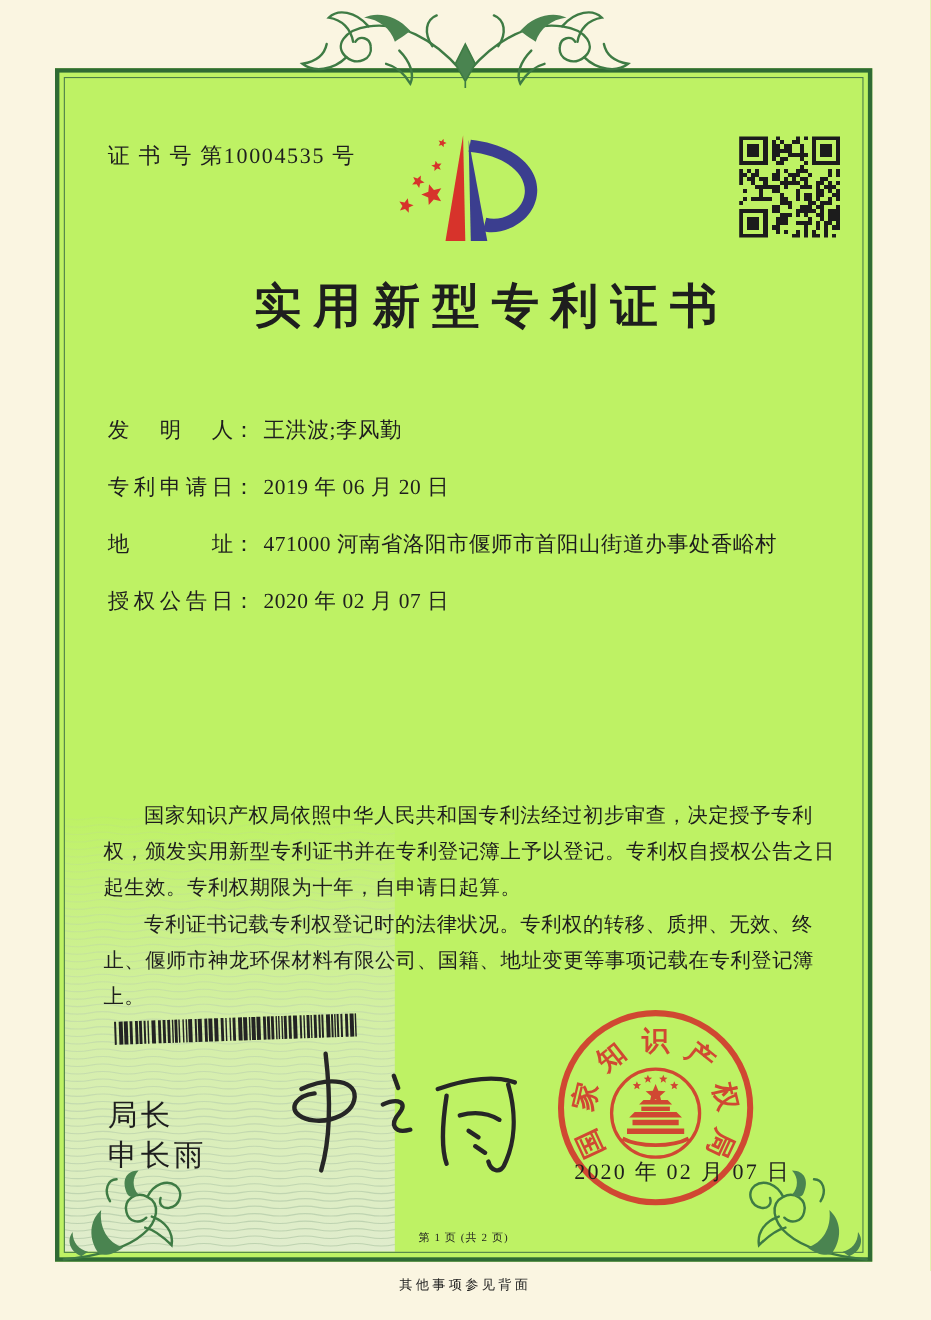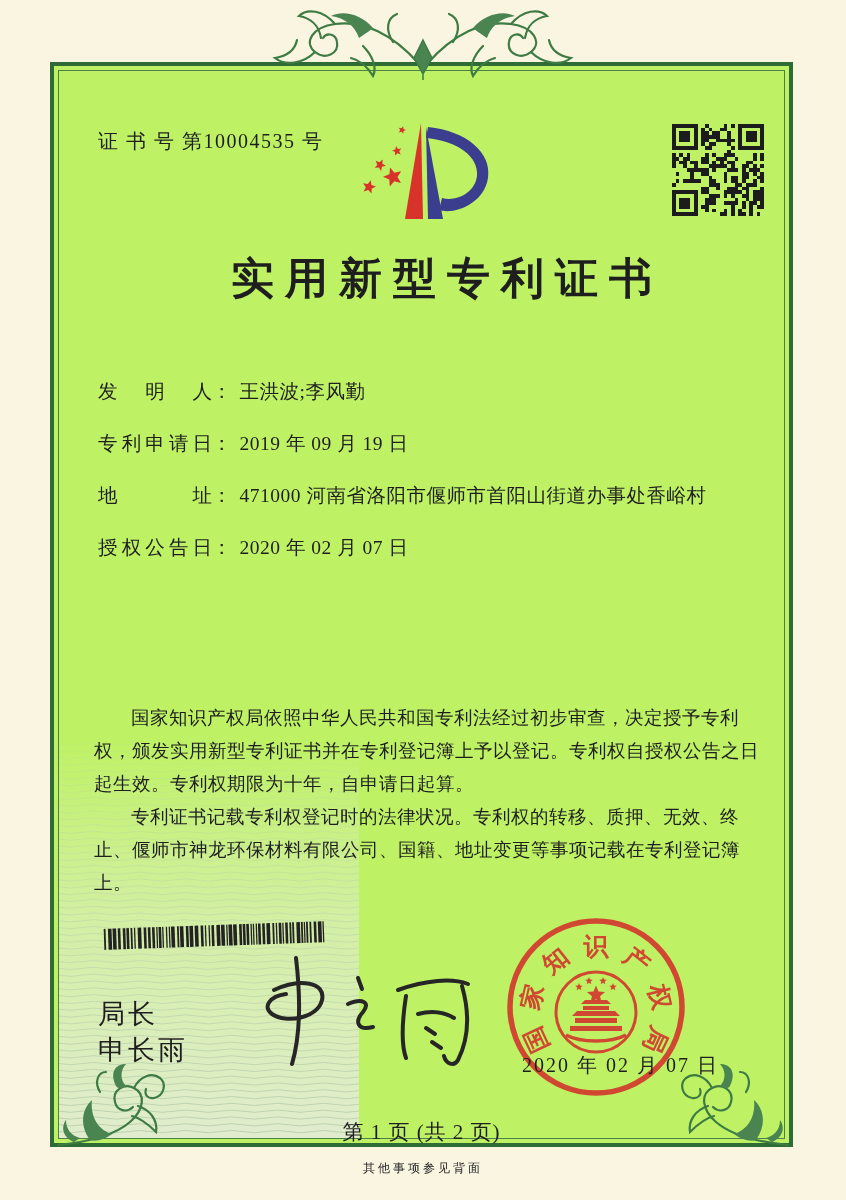--- a/index.html
+++ b/index.html
@@ -21,28 +21,28 @@
   .title{
     position:absolute;left:0;top:184px;width:100%;text-align:center;
     font-size:43px;font-weight:bold;letter-spacing:11px;padding-left:11px;box-sizing:border-box;margin-left:20px;
   }
   .fields{position:absolute;left:44px;top:312px;width:670px;font-size:19.5px;}
   .field-row{position:relative;height:52px;line-height:27px;}
   .flabel{display:inline-block;width:114px;text-align:justify;text-align-last:justify;vertical-align:top;}
   .fcolon{display:inline-block;margin-right:8px;vertical-align:top;}
   .fvalue{letter-spacing:0.5px;}
   .pair2{position:absolute;left:327px;top:0;}
-  .paras{position:absolute;left:40px;top:636px;width:668px;font-size:18.5px;line-height:1.78;letter-spacing:0.5px;}
+  .paras{position:absolute;left:40px;top:660px;width:668px;font-size:18.5px;line-height:1.78;letter-spacing:0.5px;}
   .paras p{margin:0;text-indent:2em;}
   .barcode{position:absolute;left:48px;top:858px;transform:rotate(-2deg);}
   .director{position:absolute;left:44px;top:930px;font-size:27px;line-height:36px;letter-spacing:3px;}
   .signature{position:absolute;left:176px;top:886px;width:250px;height:118px;}
   .seal{position:absolute;left:447px;top:846px;width:190px;height:190px;opacity:0.92;}
   .seal-date{position:absolute;left:468px;top:986px;font-size:20px;letter-spacing:2px;}
-  .page-note{position:absolute;left:0;top:1052px;width:100%;text-align:center;font-size:21px;letter-spacing:1px;}
+  .page-note{position:absolute;left:0;top:1052px;width:100%;text-align:center;font-size:10px;letter-spacing:1px;}
   .back-note{position:absolute;left:0;top:1160px;width:100%;text-align:center;font-size:12px;letter-spacing:3px;z-index:4;}
   .decor{position:absolute;left:0;top:0;width:846px;height:1200px;z-index:6;pointer-events:none;}
 </style>
 </head>
 <body>
 
 <div class="frame">
   <svg class="waves" id="waves-svg" preserveAspectRatio="none" viewBox="0 0 300 398">
       <defs>
         <linearGradient id="wfade" x1="0" y1="0" x2="0" y2="1">
@@ -437,21 +437,21 @@
         <rect x="6" y="24" width="1" height="1" fill="#1c1c1c"></rect>
       </svg>
 
     <div class="title">实用新型专利证书</div>
 
     <div class="fields">
       <div class="field-row">
         <span class="flabel">发明人</span><span class="fcolon">：</span><span class="fvalue">王洪波;李风勤</span>
       </div>
       <div class="field-row">
-        <span class="flabel">专利申请日</span><span class="fcolon">：</span><span class="fvalue">2019 年 09 月 19 日</span>
+        <span class="flabel">专利申请日</span><span class="fcolon">：</span><span class="fvalue">2019 年 06 月 20 日</span>
       </div>
       <div class="field-row">
         <span class="flabel">地址</span><span class="fcolon">：</span><span class="fvalue">471000 河南省洛阳市偃师市首阳山街道办事处香峪村</span>
       </div>
       <div class="field-row">
         <span class="flabel">授权公告日</span><span class="fcolon">：</span><span class="fvalue">2020 年 02 月 07 日</span>
       </div>
     </div>
 
     <div class="paras">

